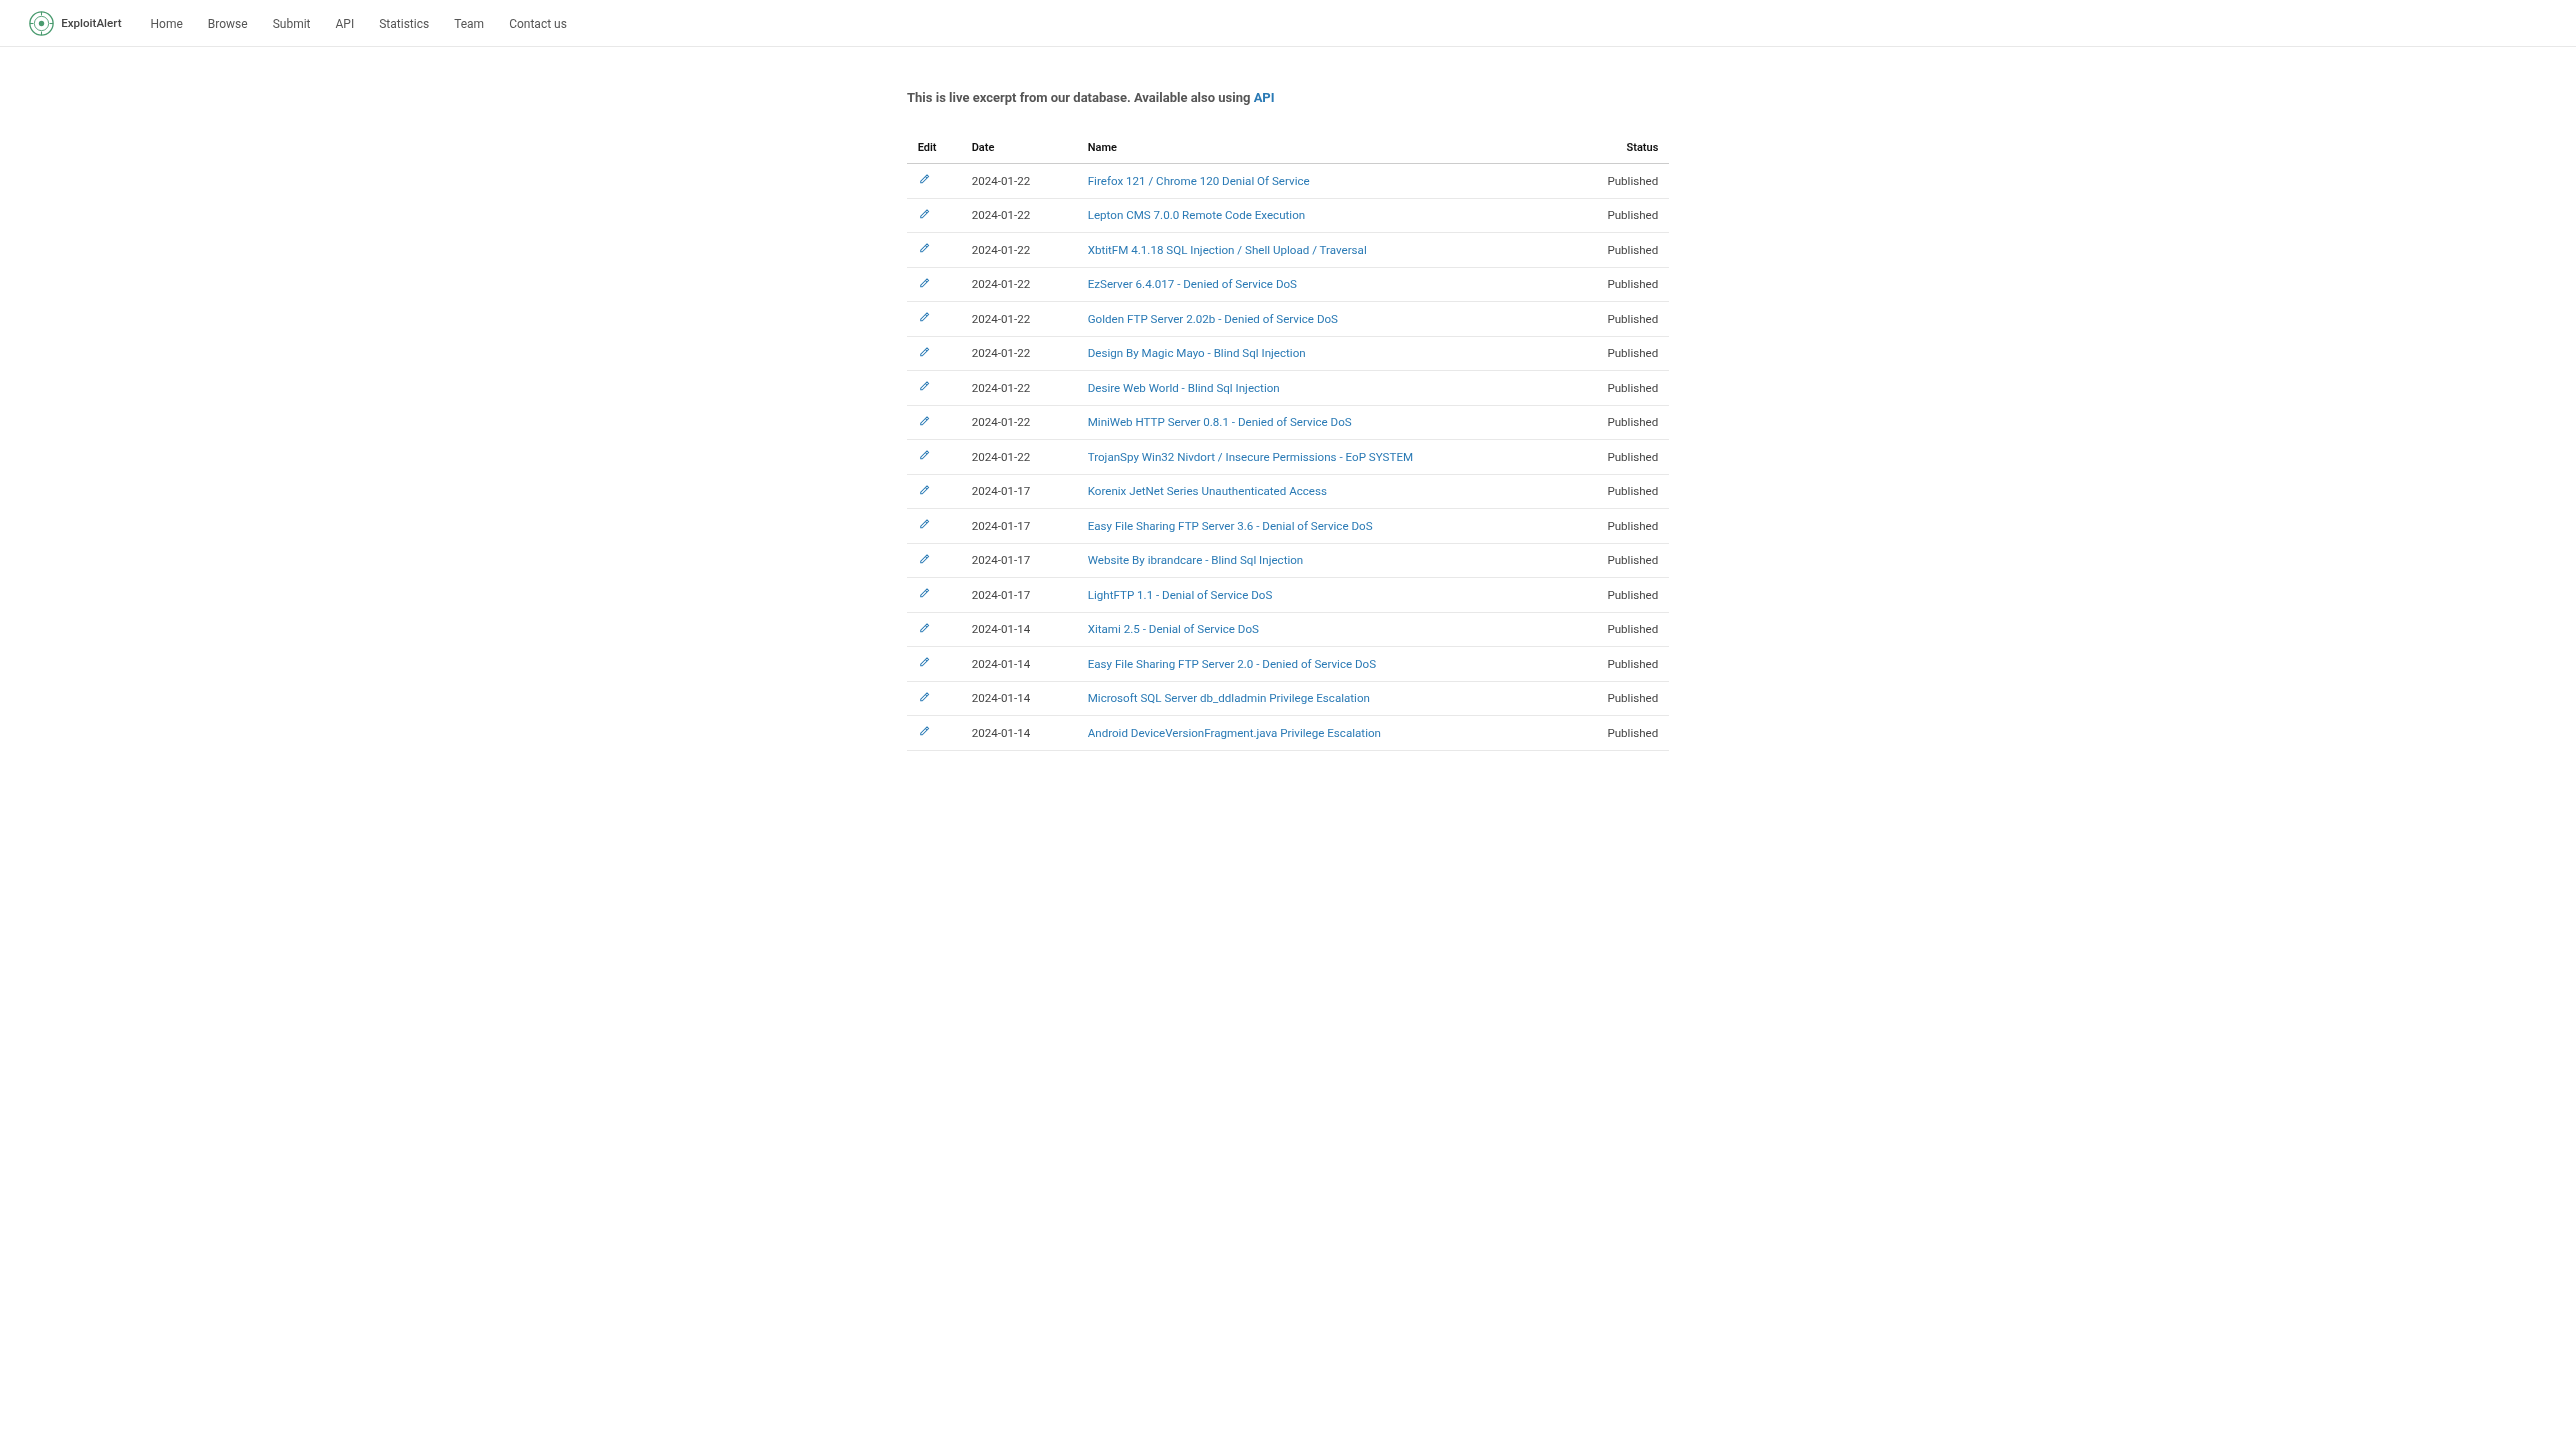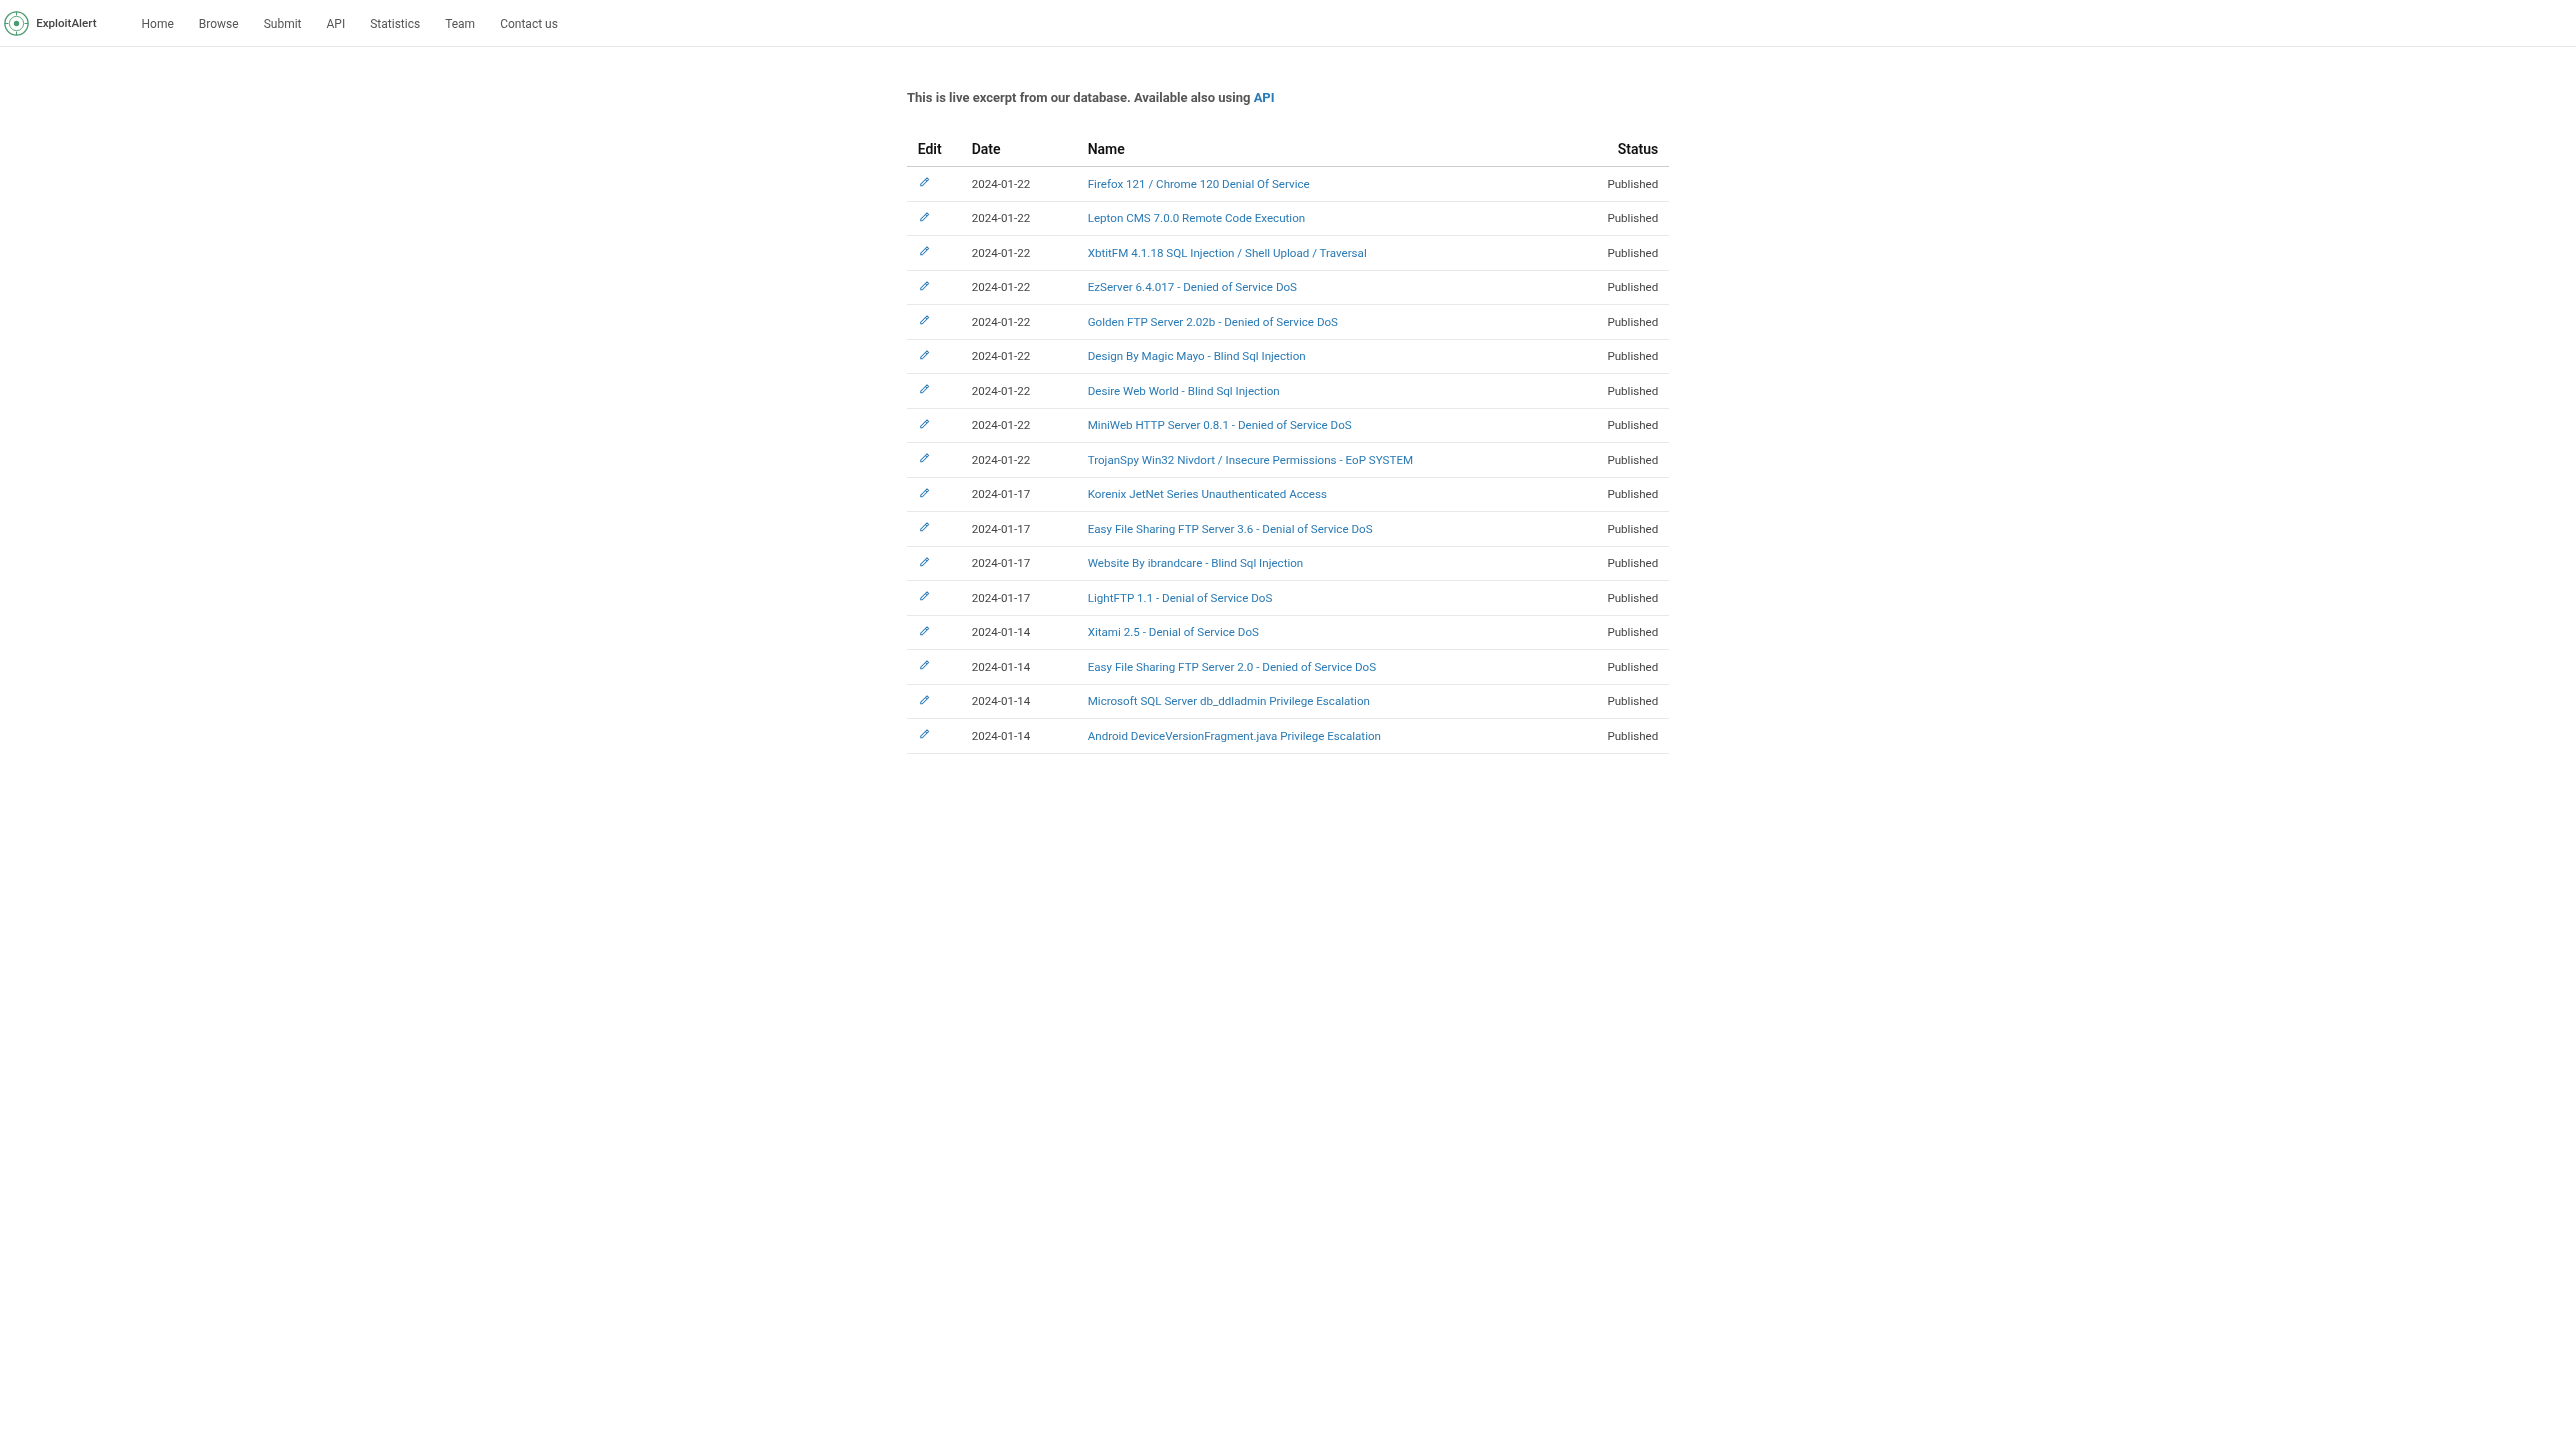--- a/index.html
+++ b/index.html
@@ -12,25 +12,24 @@
       font-family: -apple-system, BlinkMacSystemFont, 'Segoe UI', Roboto, sans-serif;
       background: #fff;
       color: #333;
       font-size: 12.5px;
     }
 
     
     nav {
       display: flex;
       align-items: center;
-      padding: 0 4px;
+      padding: 0 29px;
       height: 47px;
       border-bottom: 0.9px solid #e8e8e8;
       background: #fff;
-      gap: 16px;
     }
 
     .nav-brand {
       display: flex;
       align-items: center;
       gap: 7.2px;
       margin-right: 29px;
     }
 
     .nav-logo {
@@ -88,21 +87,21 @@
       border-collapse: collapse;
     }
 
     thead tr {
       border-bottom: 1.8px solid #ccc;
     }
 
     thead th {
       text-align: left;
       font-weight: 600;
-      font-size: 14px;
+      font-size: 11px;
       color: #111;
       padding: 7.2px 10.7px 9px;
     }
 
     thead th:first-child {
       width: 54px;
     }
 
     thead th:nth-child(2) {
       width: 116px;

